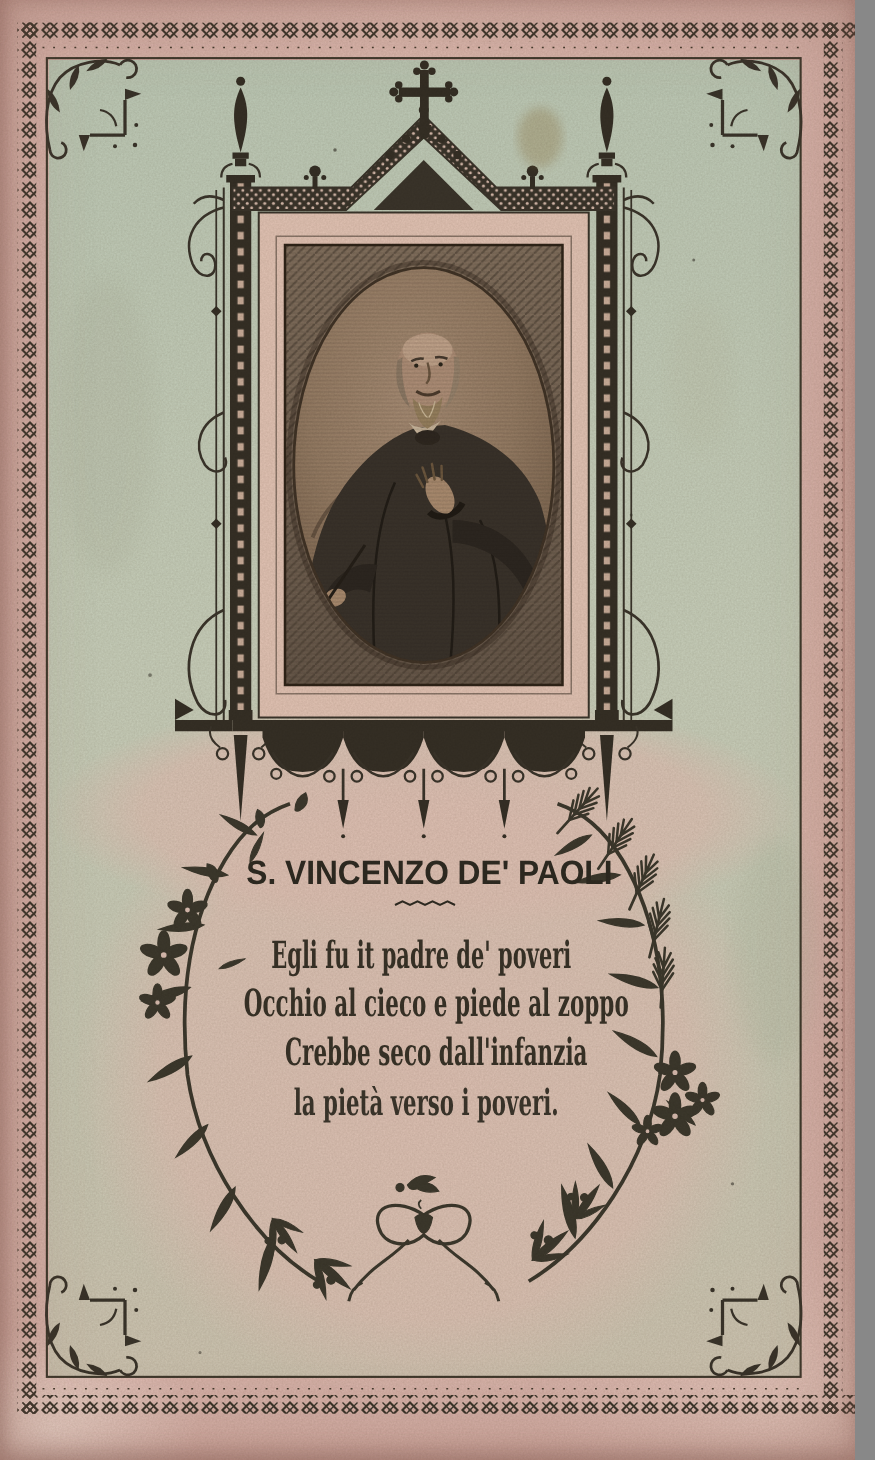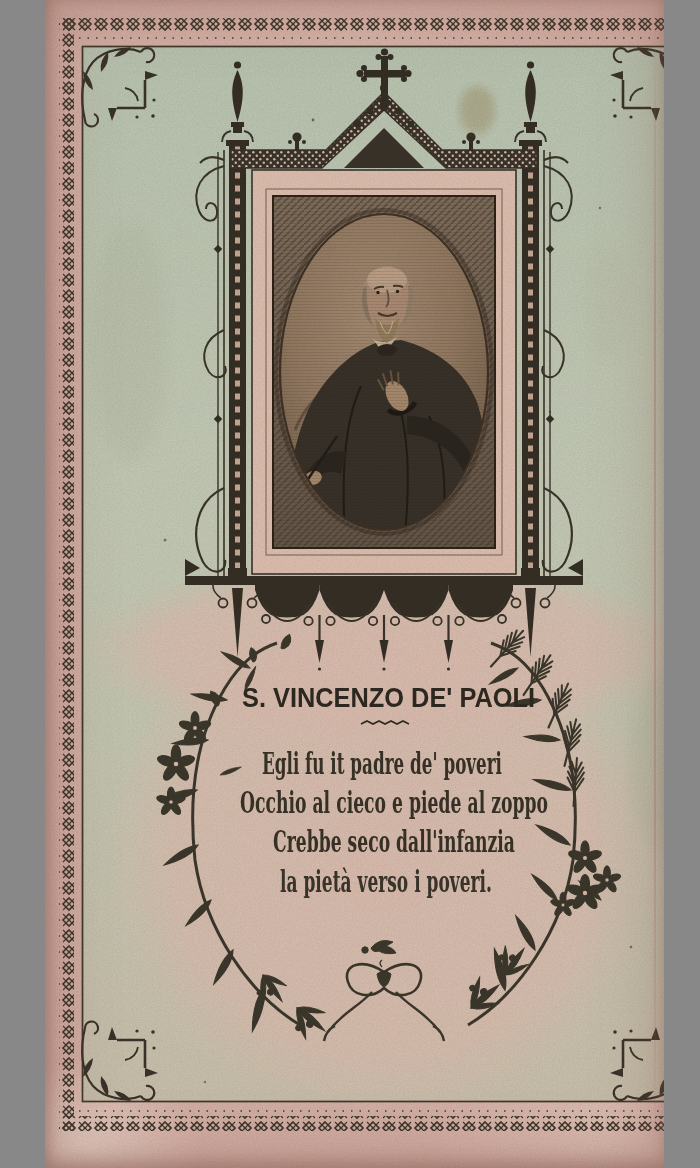--- a/index.html
+++ b/index.html
@@ -1,25 +1,24 @@
 <!DOCTYPE html>
 <html><head>
 <meta charset="utf-8">
 <style>
   html,body{margin:0;padding:0;background:#888;}
   .card{
-    position:relative;width:619px;height:1168px;overflow:hidden;
+    position:relative;width:684px;height:1168px;overflow:hidden;
     font-family:"Liberation Sans",sans-serif;
     background:
       radial-gradient(170px 120px at 6% 98%, rgba(238,216,206,.85), rgba(238,216,206,0) 70%),
       radial-gradient(300px 190px at 50% 3%, rgba(226,192,181,.55), rgba(226,192,181,0) 75%),
       radial-gradient(420px 330px at 94% 48%, rgba(219,183,171,.5), rgba(219,183,171,0) 75%),
       radial-gradient(260px 200px at 90% 96%, rgba(232,205,194,.6), rgba(232,205,194,0) 70%),
       #d9b4ab;
-    margin-left: 45px;
   }
   .card svg{position:absolute;left:0;top:0;}
   .vignette{
     position:absolute;inset:0;pointer-events:none;z-index:5;
     box-shadow:inset 0 0 70px rgba(128,84,74,.38), inset 0 -8px 16px rgba(110,70,60,.28), inset 6px 0 12px rgba(120,78,68,.2);
   }
   .crease{position:absolute;top:0;right:8px;width:2px;height:100%;z-index:5;
     background:linear-gradient(rgba(150,100,90,.0),rgba(150,100,90,.35) 30%,rgba(150,100,90,.3) 70%,rgba(150,100,90,0));}
 </style>
 </head>

